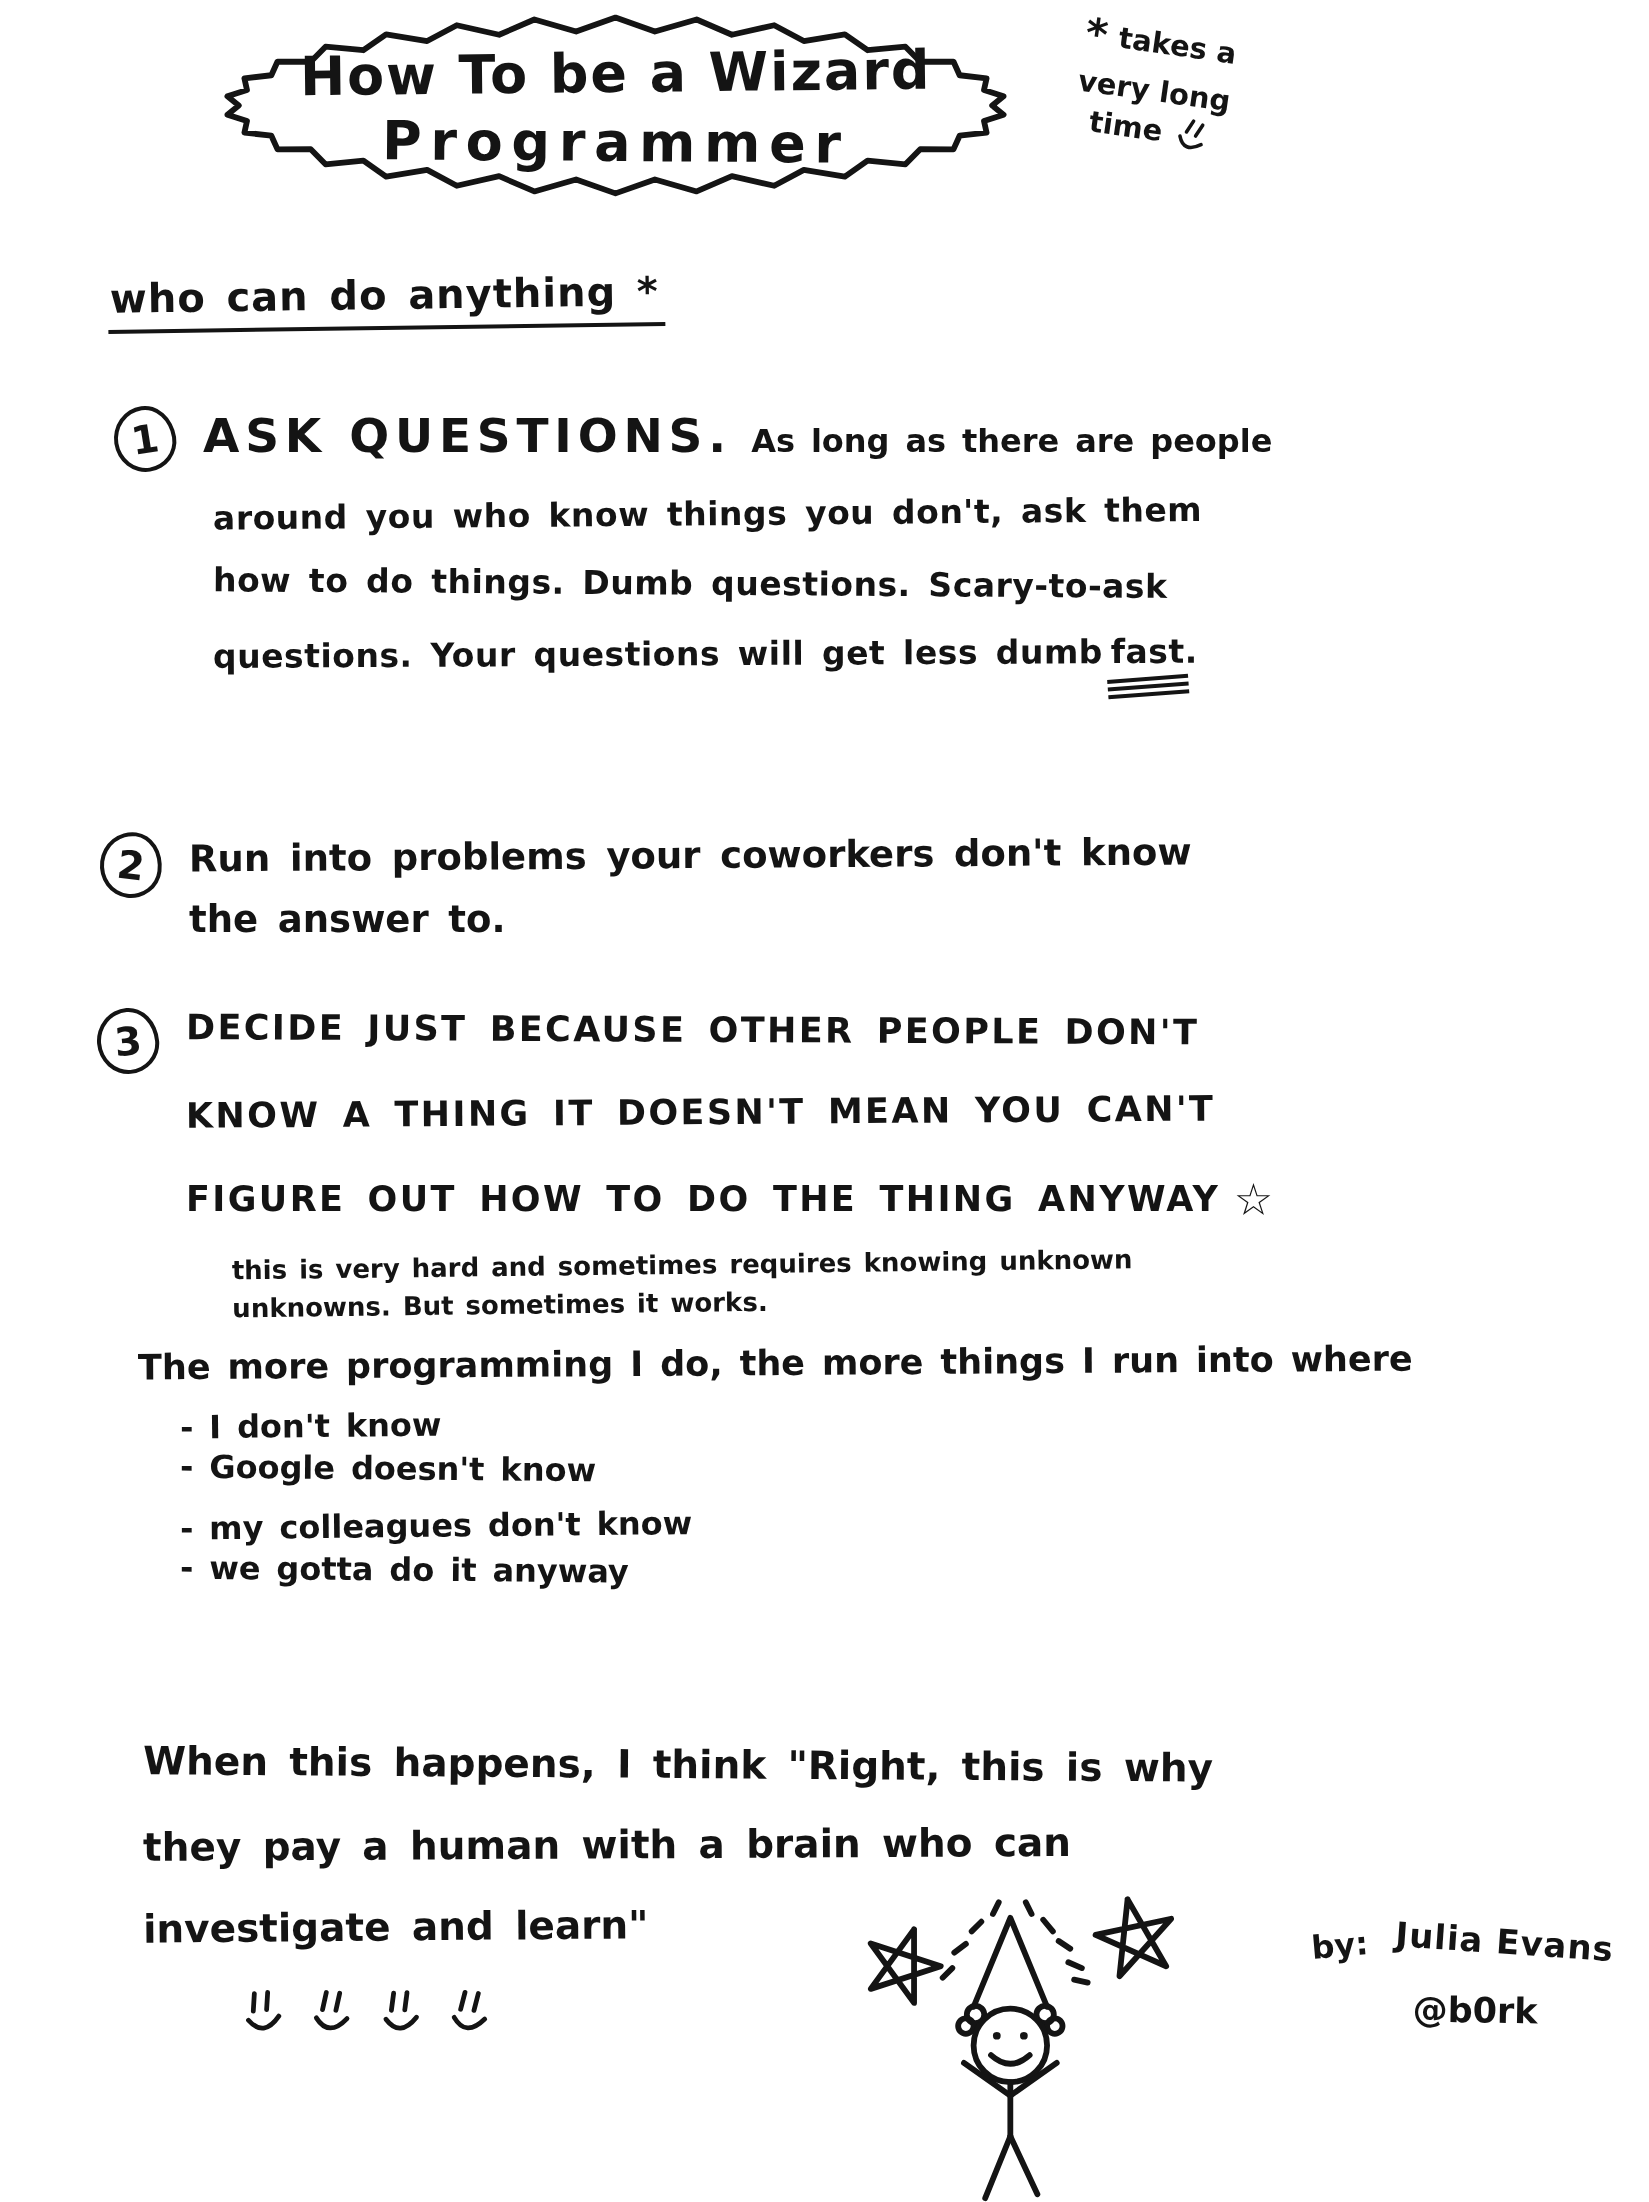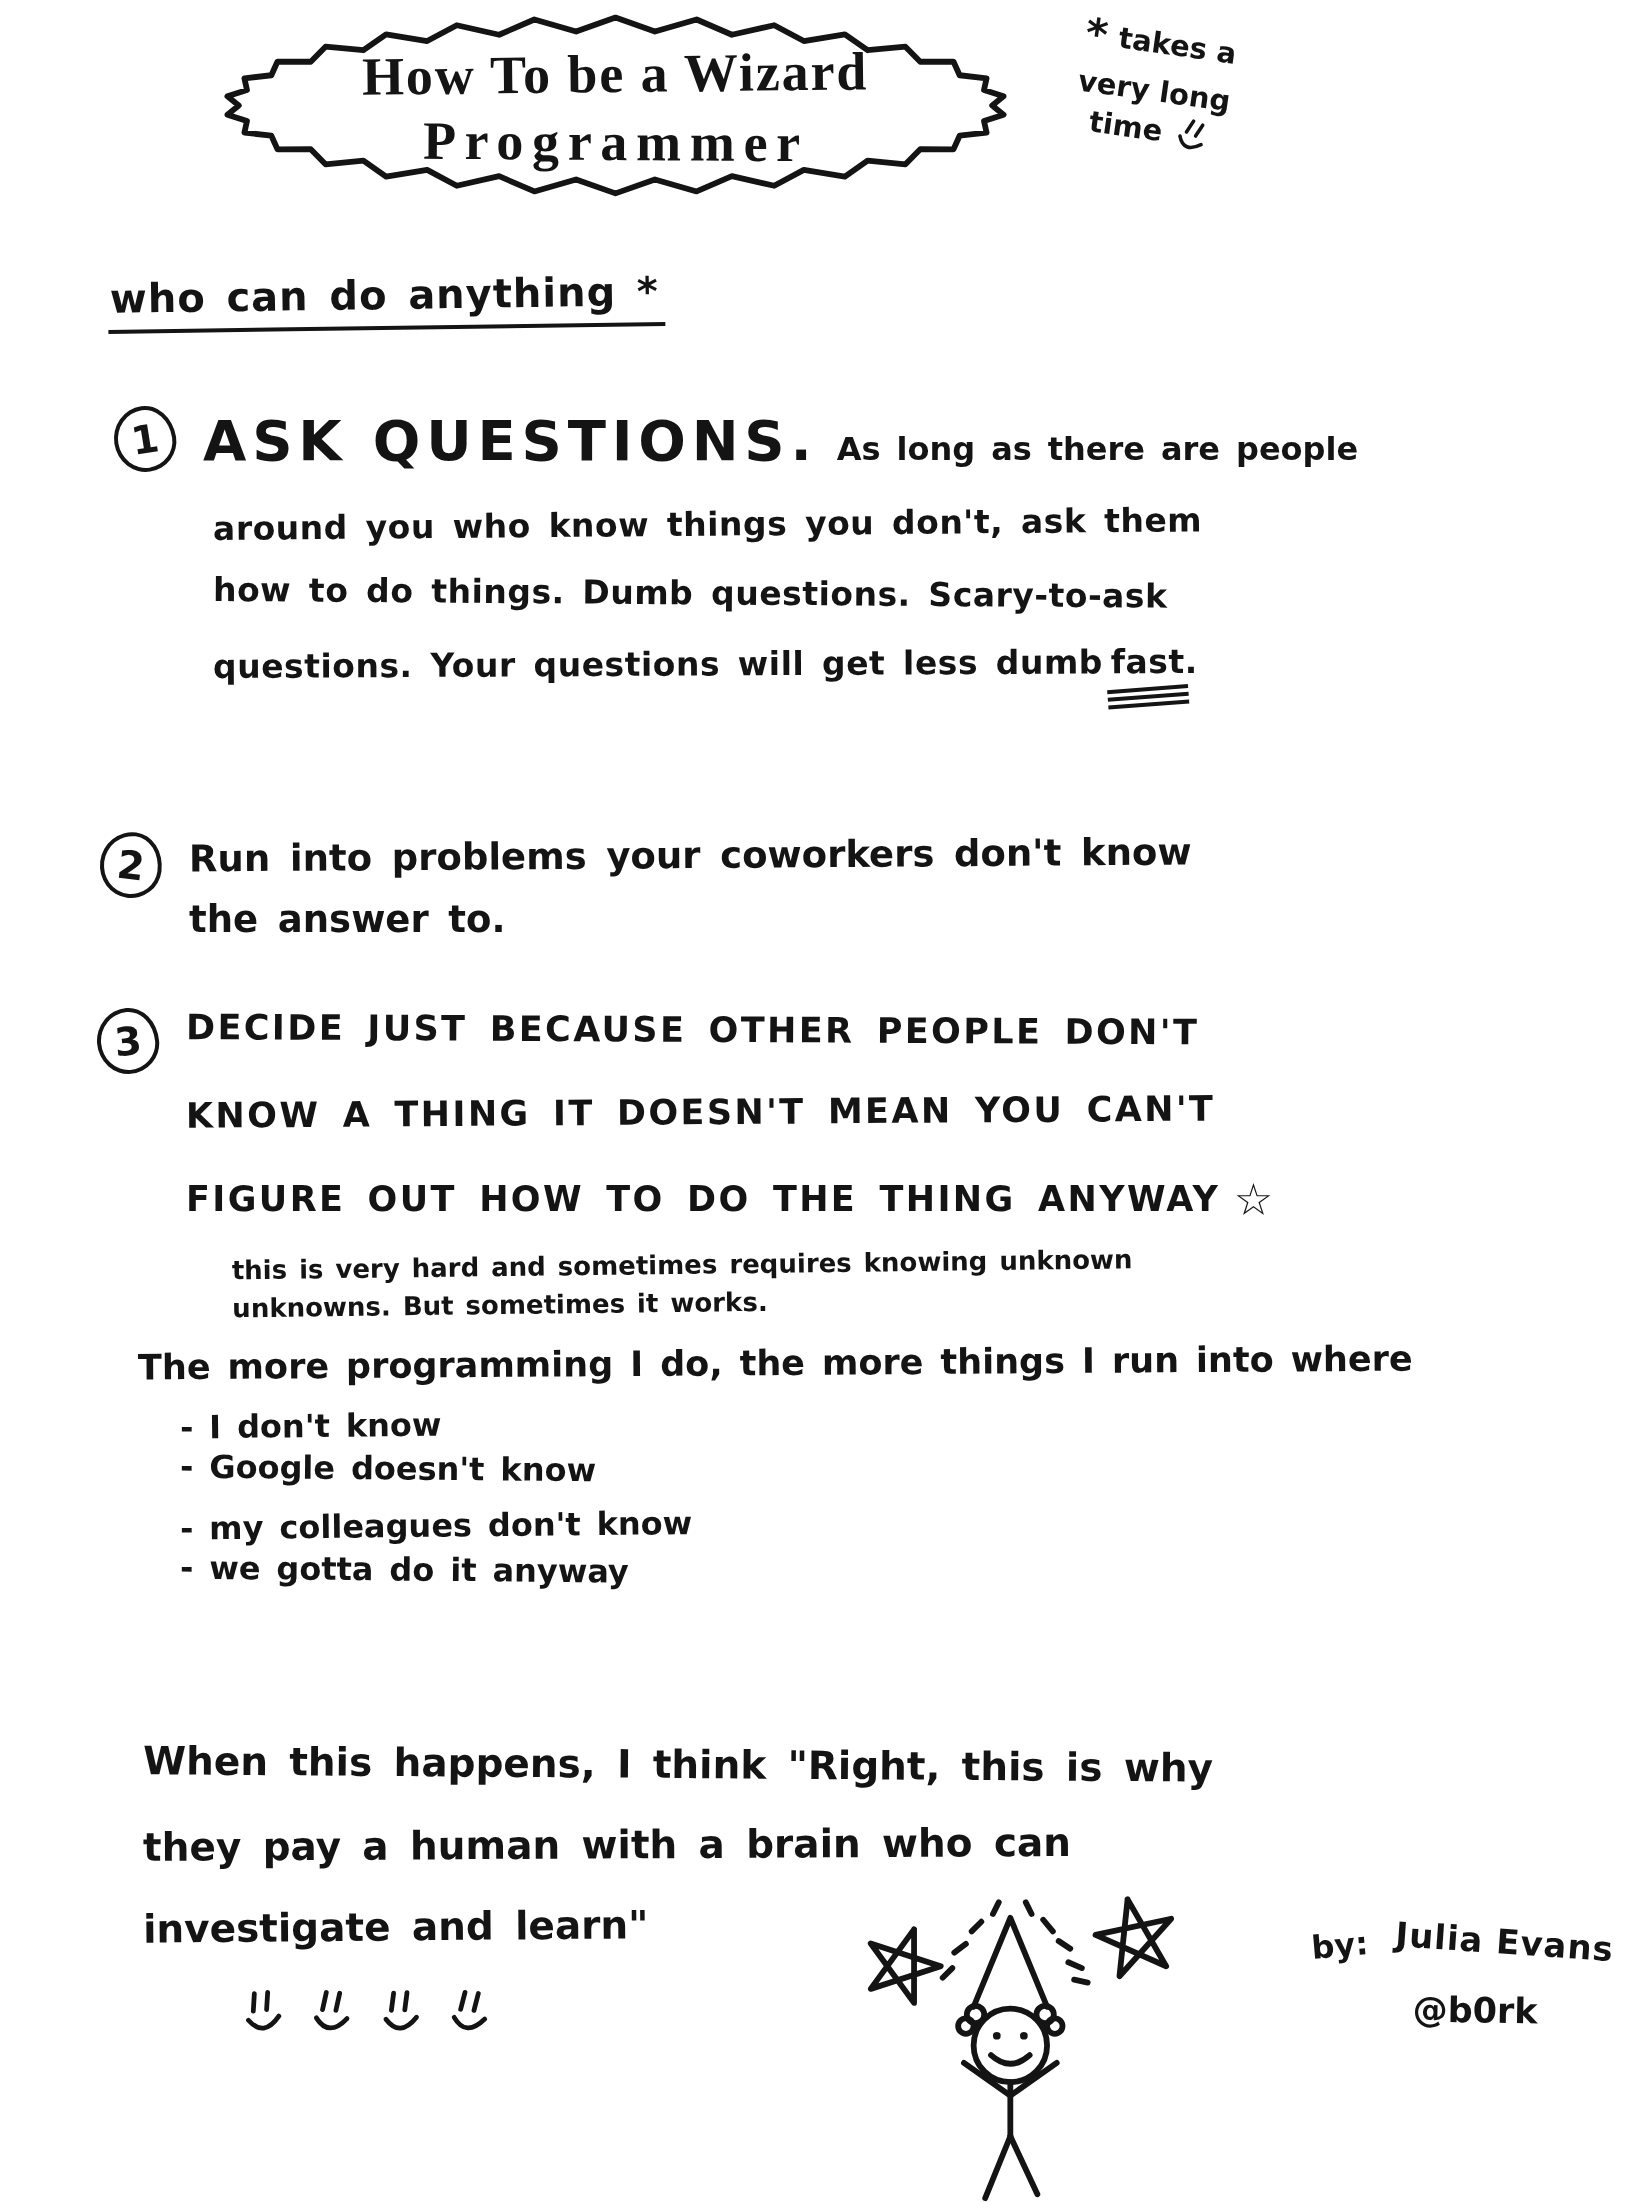--- a/index.html
+++ b/index.html
@@ -13,21 +13,21 @@
     color: var(--ink);
     font-family: "DejaVu Sans", sans-serif;
     font-weight: 700;
     overflow: hidden;
   }
   .abs { position: absolute; }
   .stroke  { stroke: var(--ink); fill: none; stroke-width: 6; stroke-linecap: round; stroke-linejoin: round; }
   .stroke2 { stroke: var(--ink); fill: none; stroke-width: 5; stroke-linecap: round; stroke-linejoin: round; }
 
   
-  .title-bubble { left: 205px; top: 5.8px; width: 821px; height: 199px; font-family: Liberation Serif, serif; }
+  .title-bubble { left: 205px; top: 5.8px; width: 821px; height: 199px; }
   .title-bubble svg { position: absolute; inset: 0; overflow: visible; }
   .title-text {
     position: absolute; inset: 0;
     display: flex; flex-direction: column; align-items: center; justify-content: center;
     gap: 5.8px; padding-top: 5.8px;
   }
   .title-l1 { font-size: 54px; letter-spacing: 1.9px; transform: rotate(-0.6deg); }
   .title-l2 { font-size: 54px; letter-spacing: 8.7px; transform: rotate(0.4deg); }
 
   
@@ -47,21 +47,21 @@
   .sec { display: flex; align-items: flex-start; gap: 27px; }
   .num-badge {
     flex: none; width: 62px; height: 66px;
     border: 4.8px solid var(--ink); border-radius: 52% 48% 50% 50% / 50% 54% 46% 50%;
     display: flex; align-items: center; justify-content: center;
     font-size: 39px; transform: rotate(-9deg);
   }
   .sec-body { padding-top: 1.9px; }
   .sec1 { left: 114px; top: 406px; }
   .s1-line1 { display: flex; align-items: baseline; gap: 19.3px; }
-  .s1-head { font-size: 56px; letter-spacing: 5.8px; }
+  .s1-head { font-size: 47px; letter-spacing: 5.8px; }
   .s1-lead { font-size: 32px; word-spacing: 4.8px; }
   .s1-line { font-size: 33px; margin-top: 31px; margin-left: 9.7px; word-spacing: 5.8px; letter-spacing: 0.5px; }
   .fast { position: relative; display: inline-block; margin-left: 7.7px; }
   .fast::after {
     content: ""; position: absolute; left: -3.9px; right: 9.7px; bottom: -9.7px; height: 3.9px;
     background: var(--ink); box-shadow: 0 7.7px 0 var(--ink), 0 15.4px 0 var(--ink);
     transform: rotate(-4deg);
   }
   .sec2 { left: 100px; top: 832px; }
   .s2-line { font-size: 37px; word-spacing: 6.8px; }

